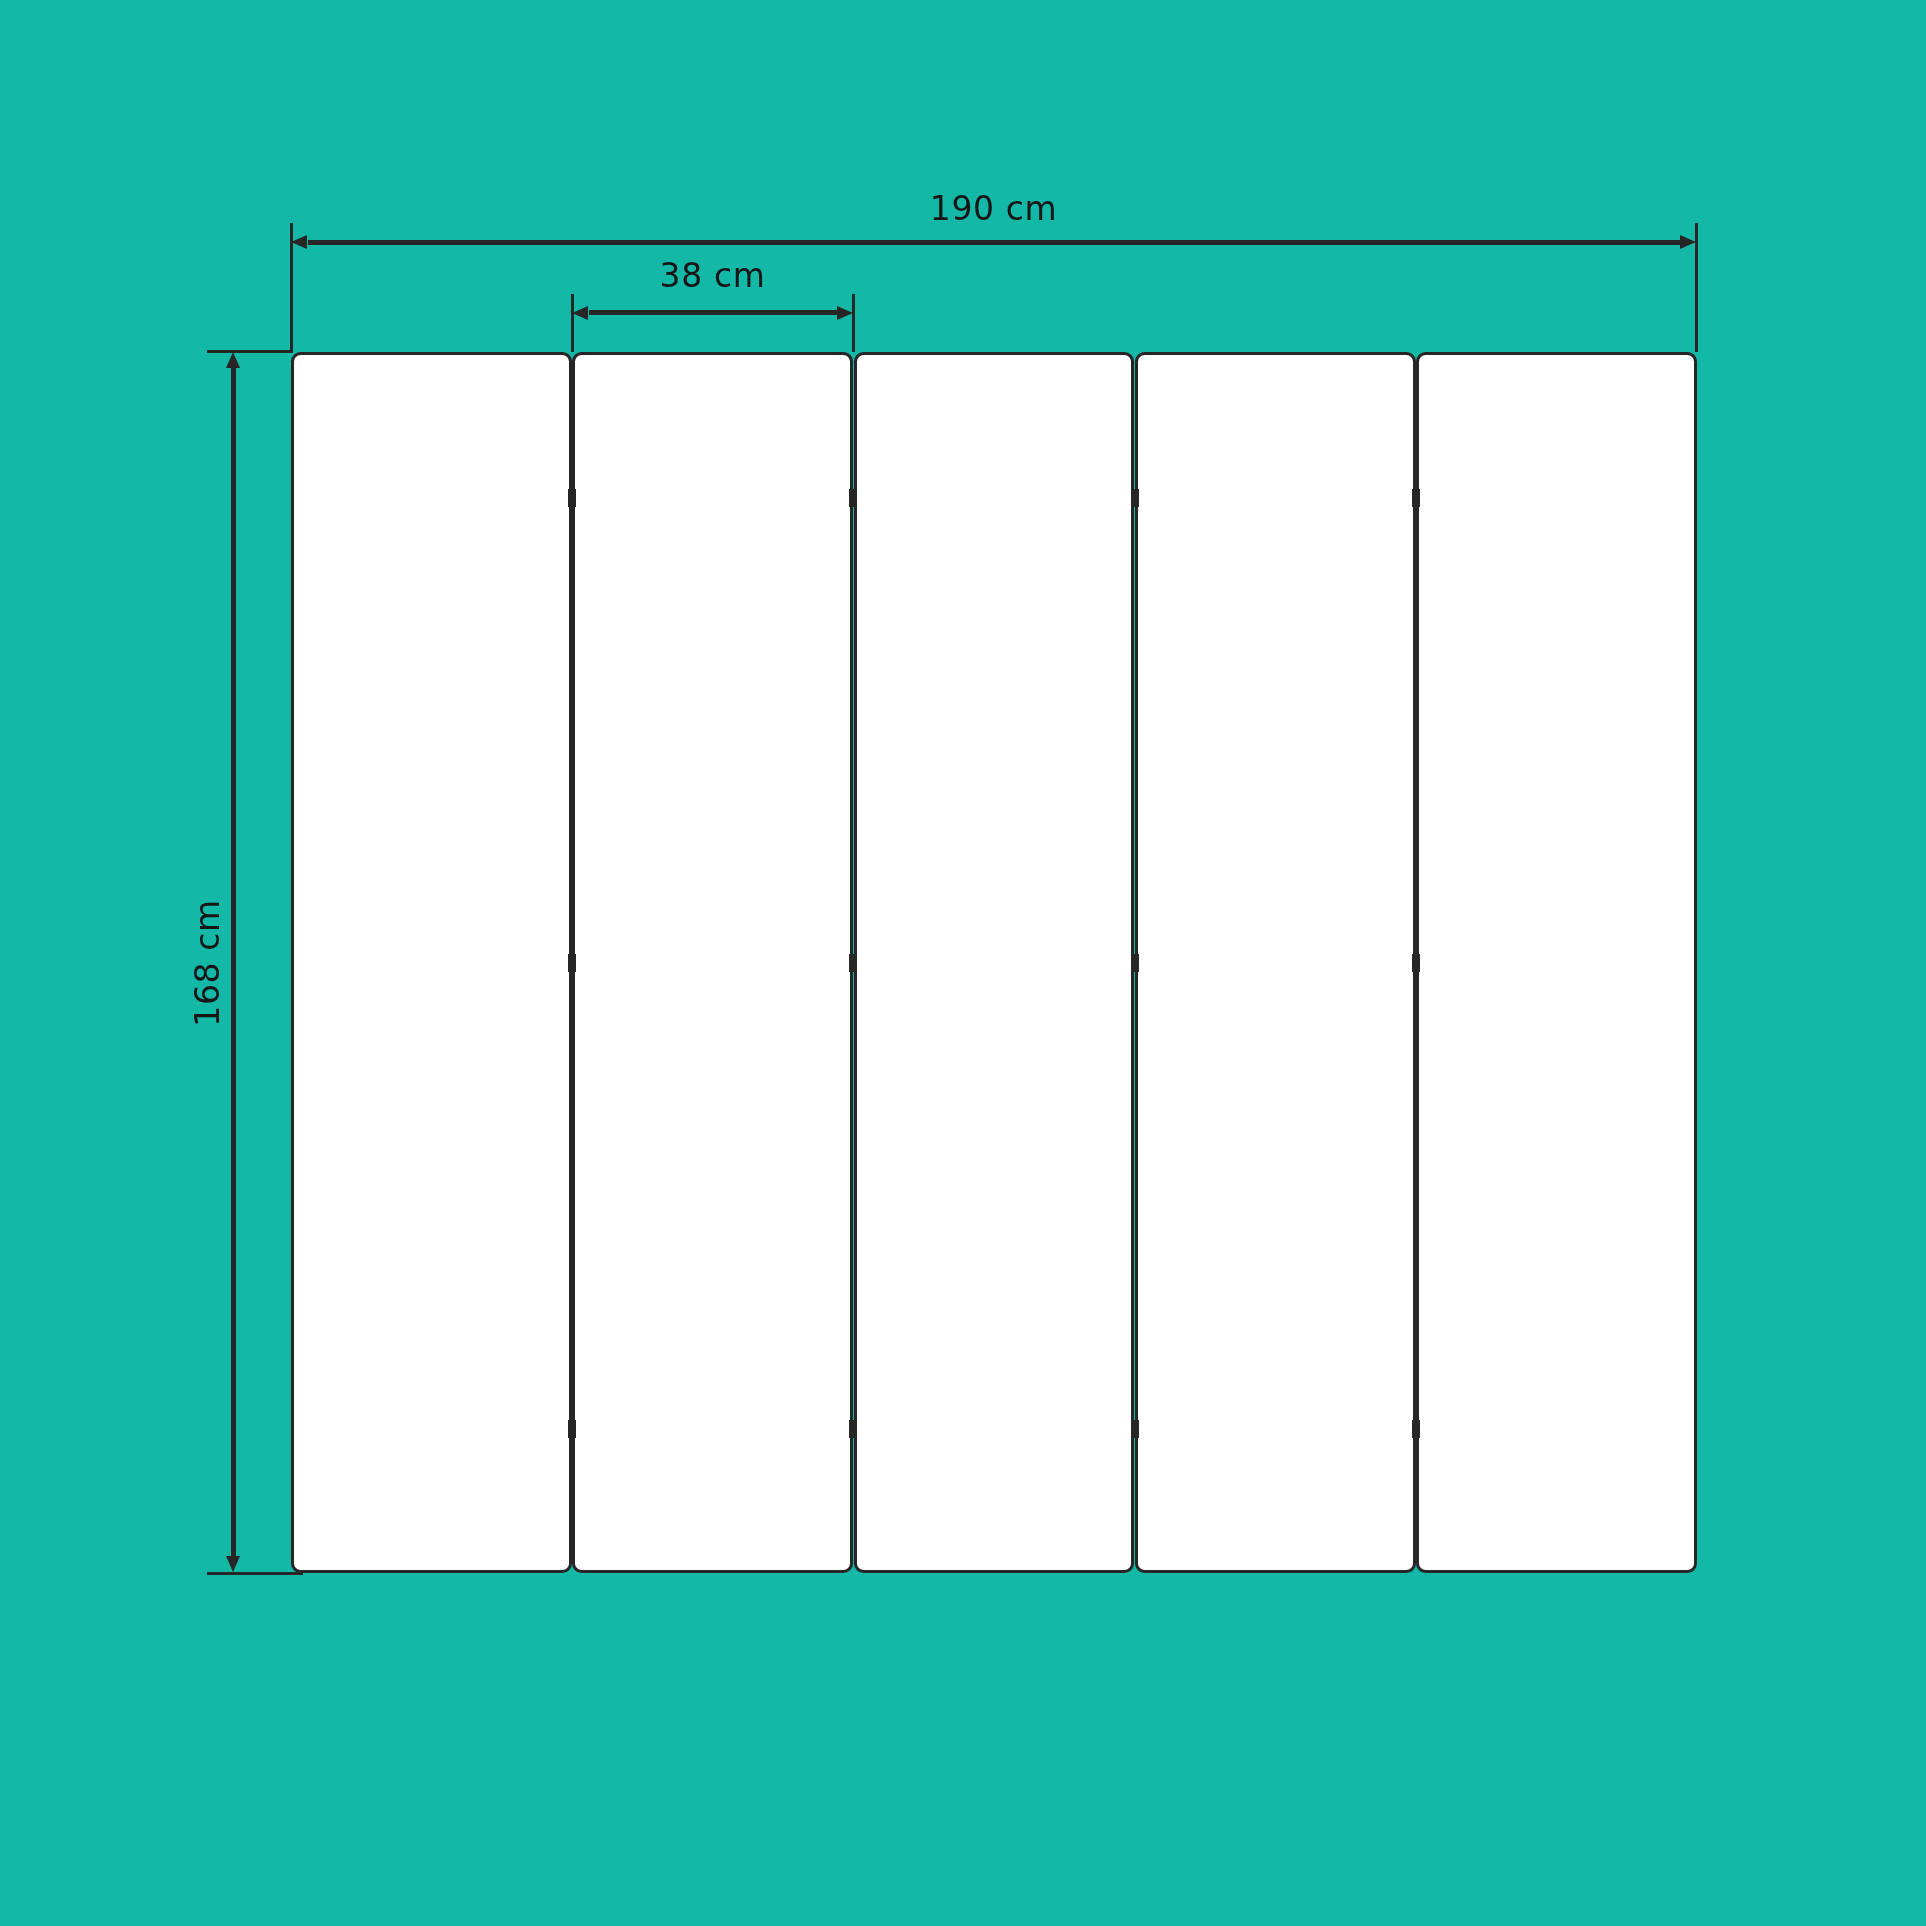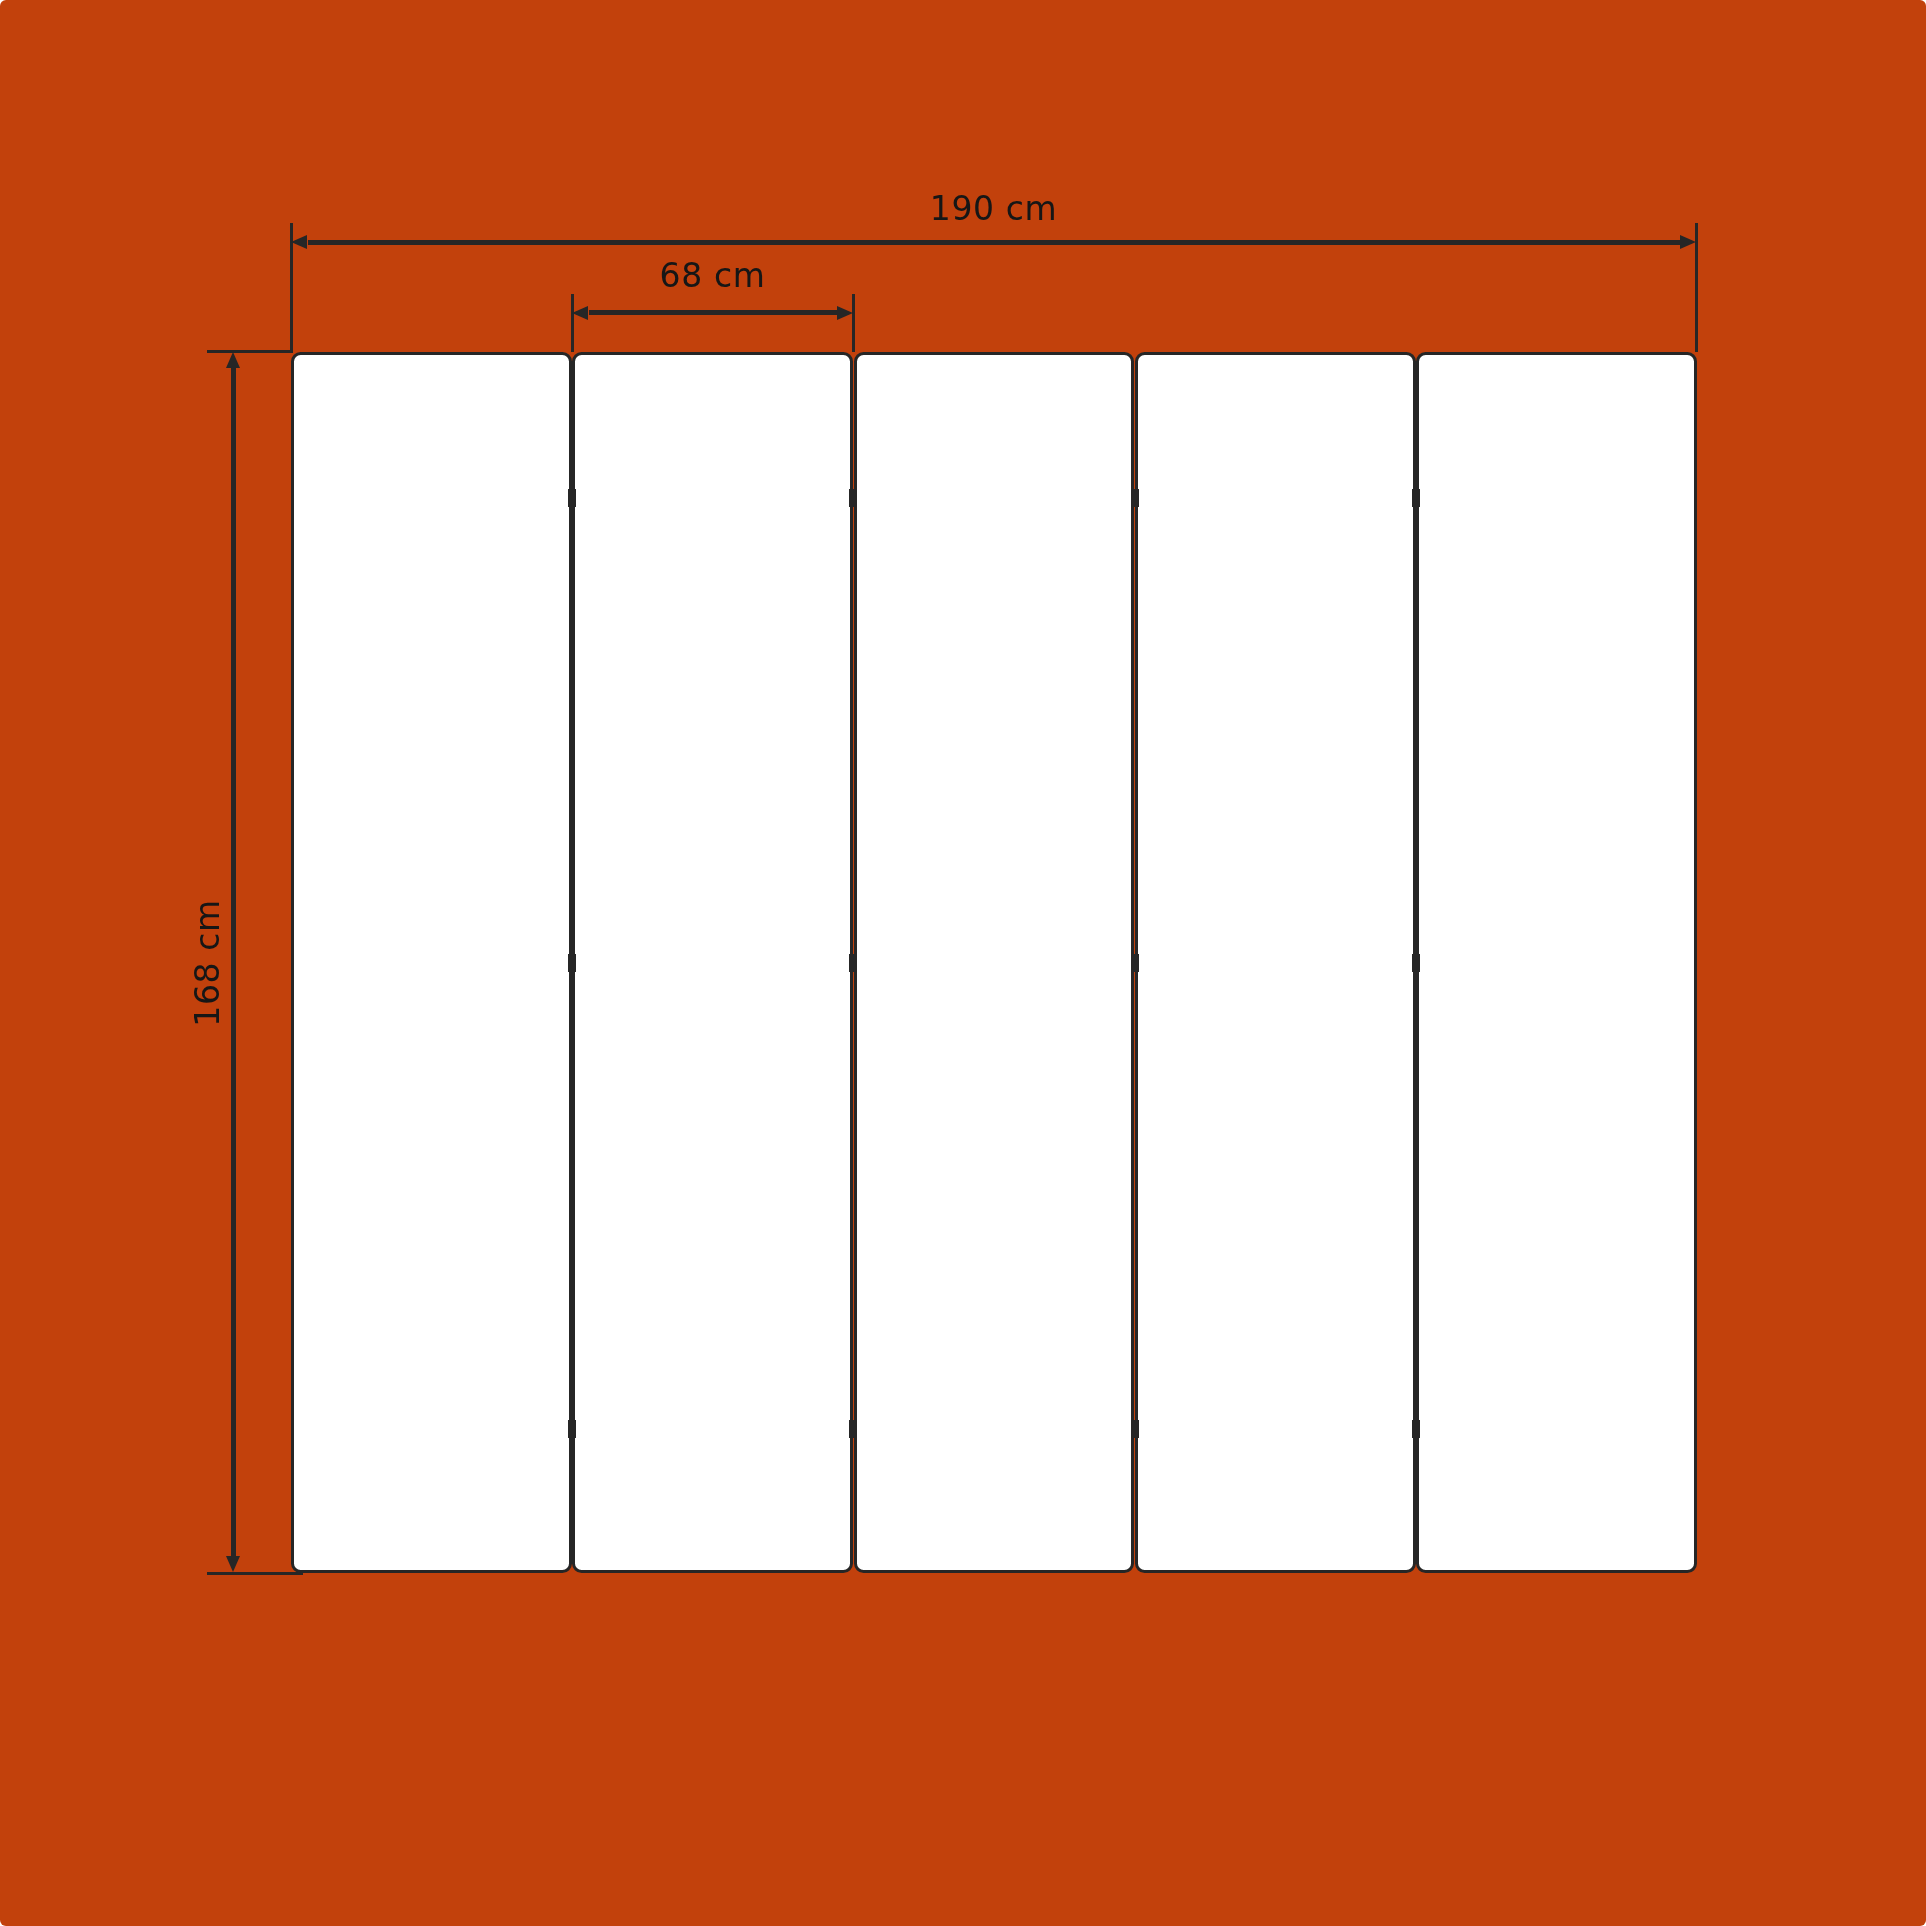--- a/index.html
+++ b/index.html
@@ -7,23 +7,22 @@
     padding: 0;
     width: 1926px;
     height: 1926px;
     background: #ffffff;
     font-family: "DejaVu Sans", "Liberation Sans", sans-serif;
   }
   .canvas {
     position: relative;
     width: 1926px;
     height: 1926px;
-    background: #c2410c;
+    background: #14b8a6;
     overflow: hidden;
-    border-radius: 6px;
   }
   
   .panels-row {
     position: absolute;
     left: 291px;
     top: 352px;
     width: 1406px;
     height: 1221px;
     display: flex;
     gap: 0.6px;
@@ -113,21 +112,21 @@
     <div class="ah right" style="left:1680px; top:235px;"></div>
     <div class="dim-label" style="left:865px; top:189px; width:257px;">190 cm</div>
   </div>
 
   <div>
     <div class="ext v" style="left:571px; top:294px; height:58px;"></div>
     <div class="ext v" style="left:852px; top:294px; height:58px;"></div>
     <div class="shaft h" style="left:589px; top:310px; width:248px;"></div>
     <div class="ah left" style="left:572px; top:306px;"></div>
     <div class="ah right" style="left:837px; top:306px;"></div>
-    <div class="dim-label" style="left:616px; top:256px; width:193px;">68 cm</div>
+    <div class="dim-label" style="left:616px; top:256px; width:193px;">38 cm</div>
   </div>
 
   <div>
     <div class="ext hz" style="left:207px; top:350px; width:86px;"></div>
     <div class="ext hz" style="left:207px; top:1572px; width:96px;"></div>
     <div class="shaft v" style="left:231px; top:368px; height:1190px;"></div>
     <div class="ah up" style="left:226px; top:352px;"></div>
     <div class="ah down" style="left:226px; top:1556px;"></div>
     <div class="dim-label rot" style="left:111px; top:943px; width:193px;">168 cm</div>
   </div>

